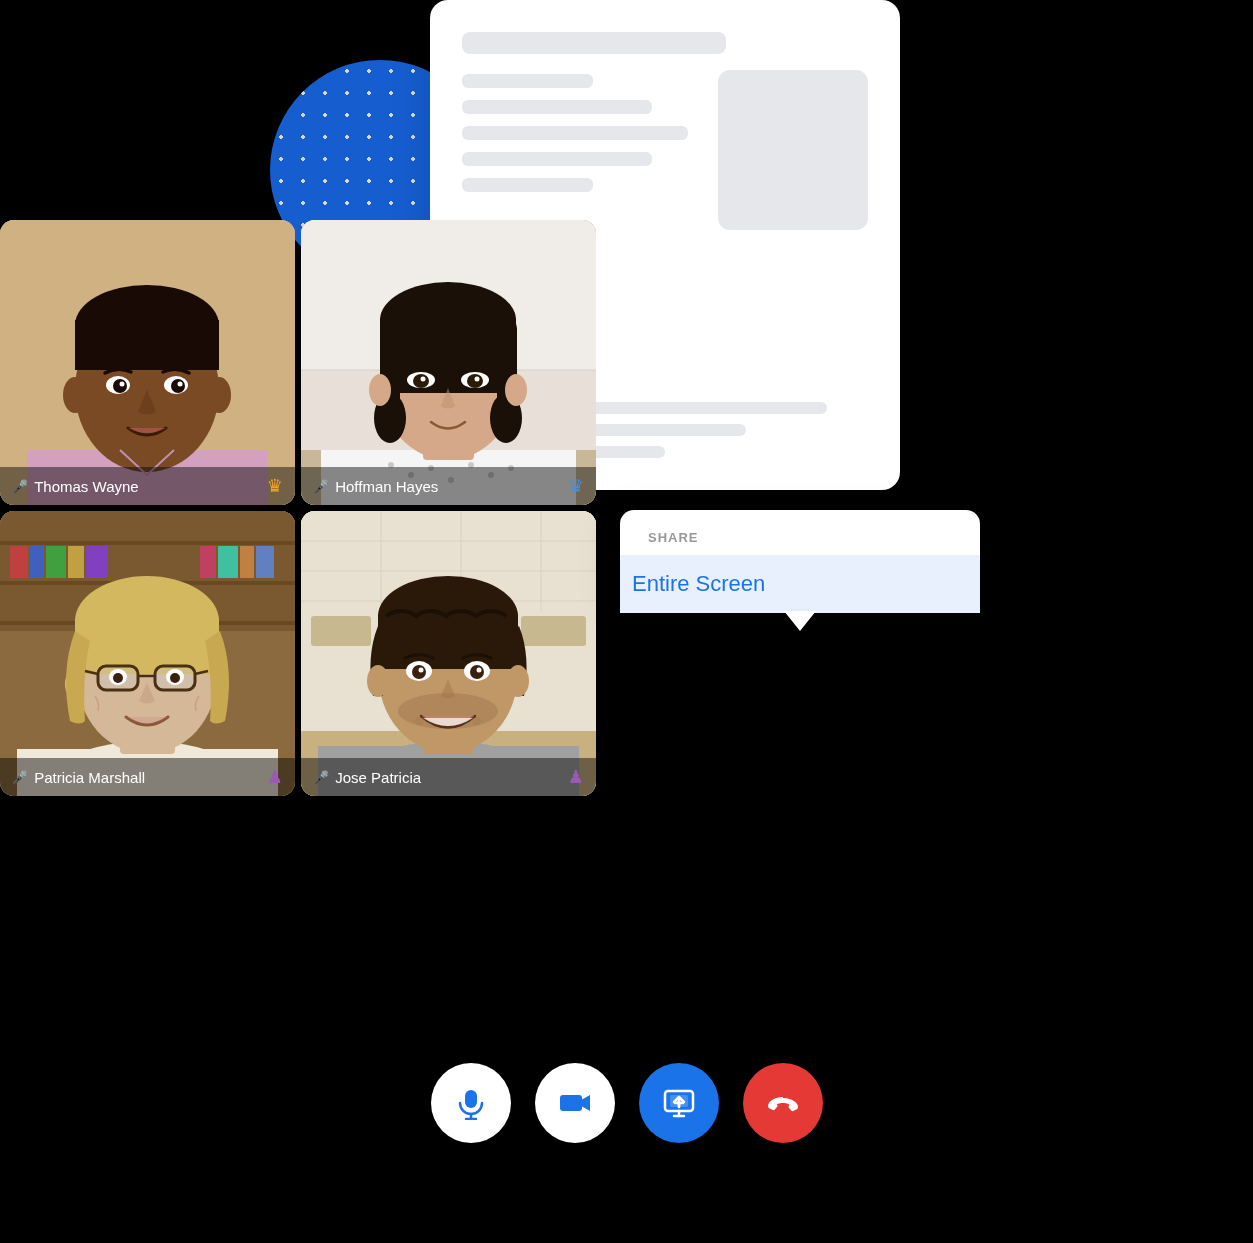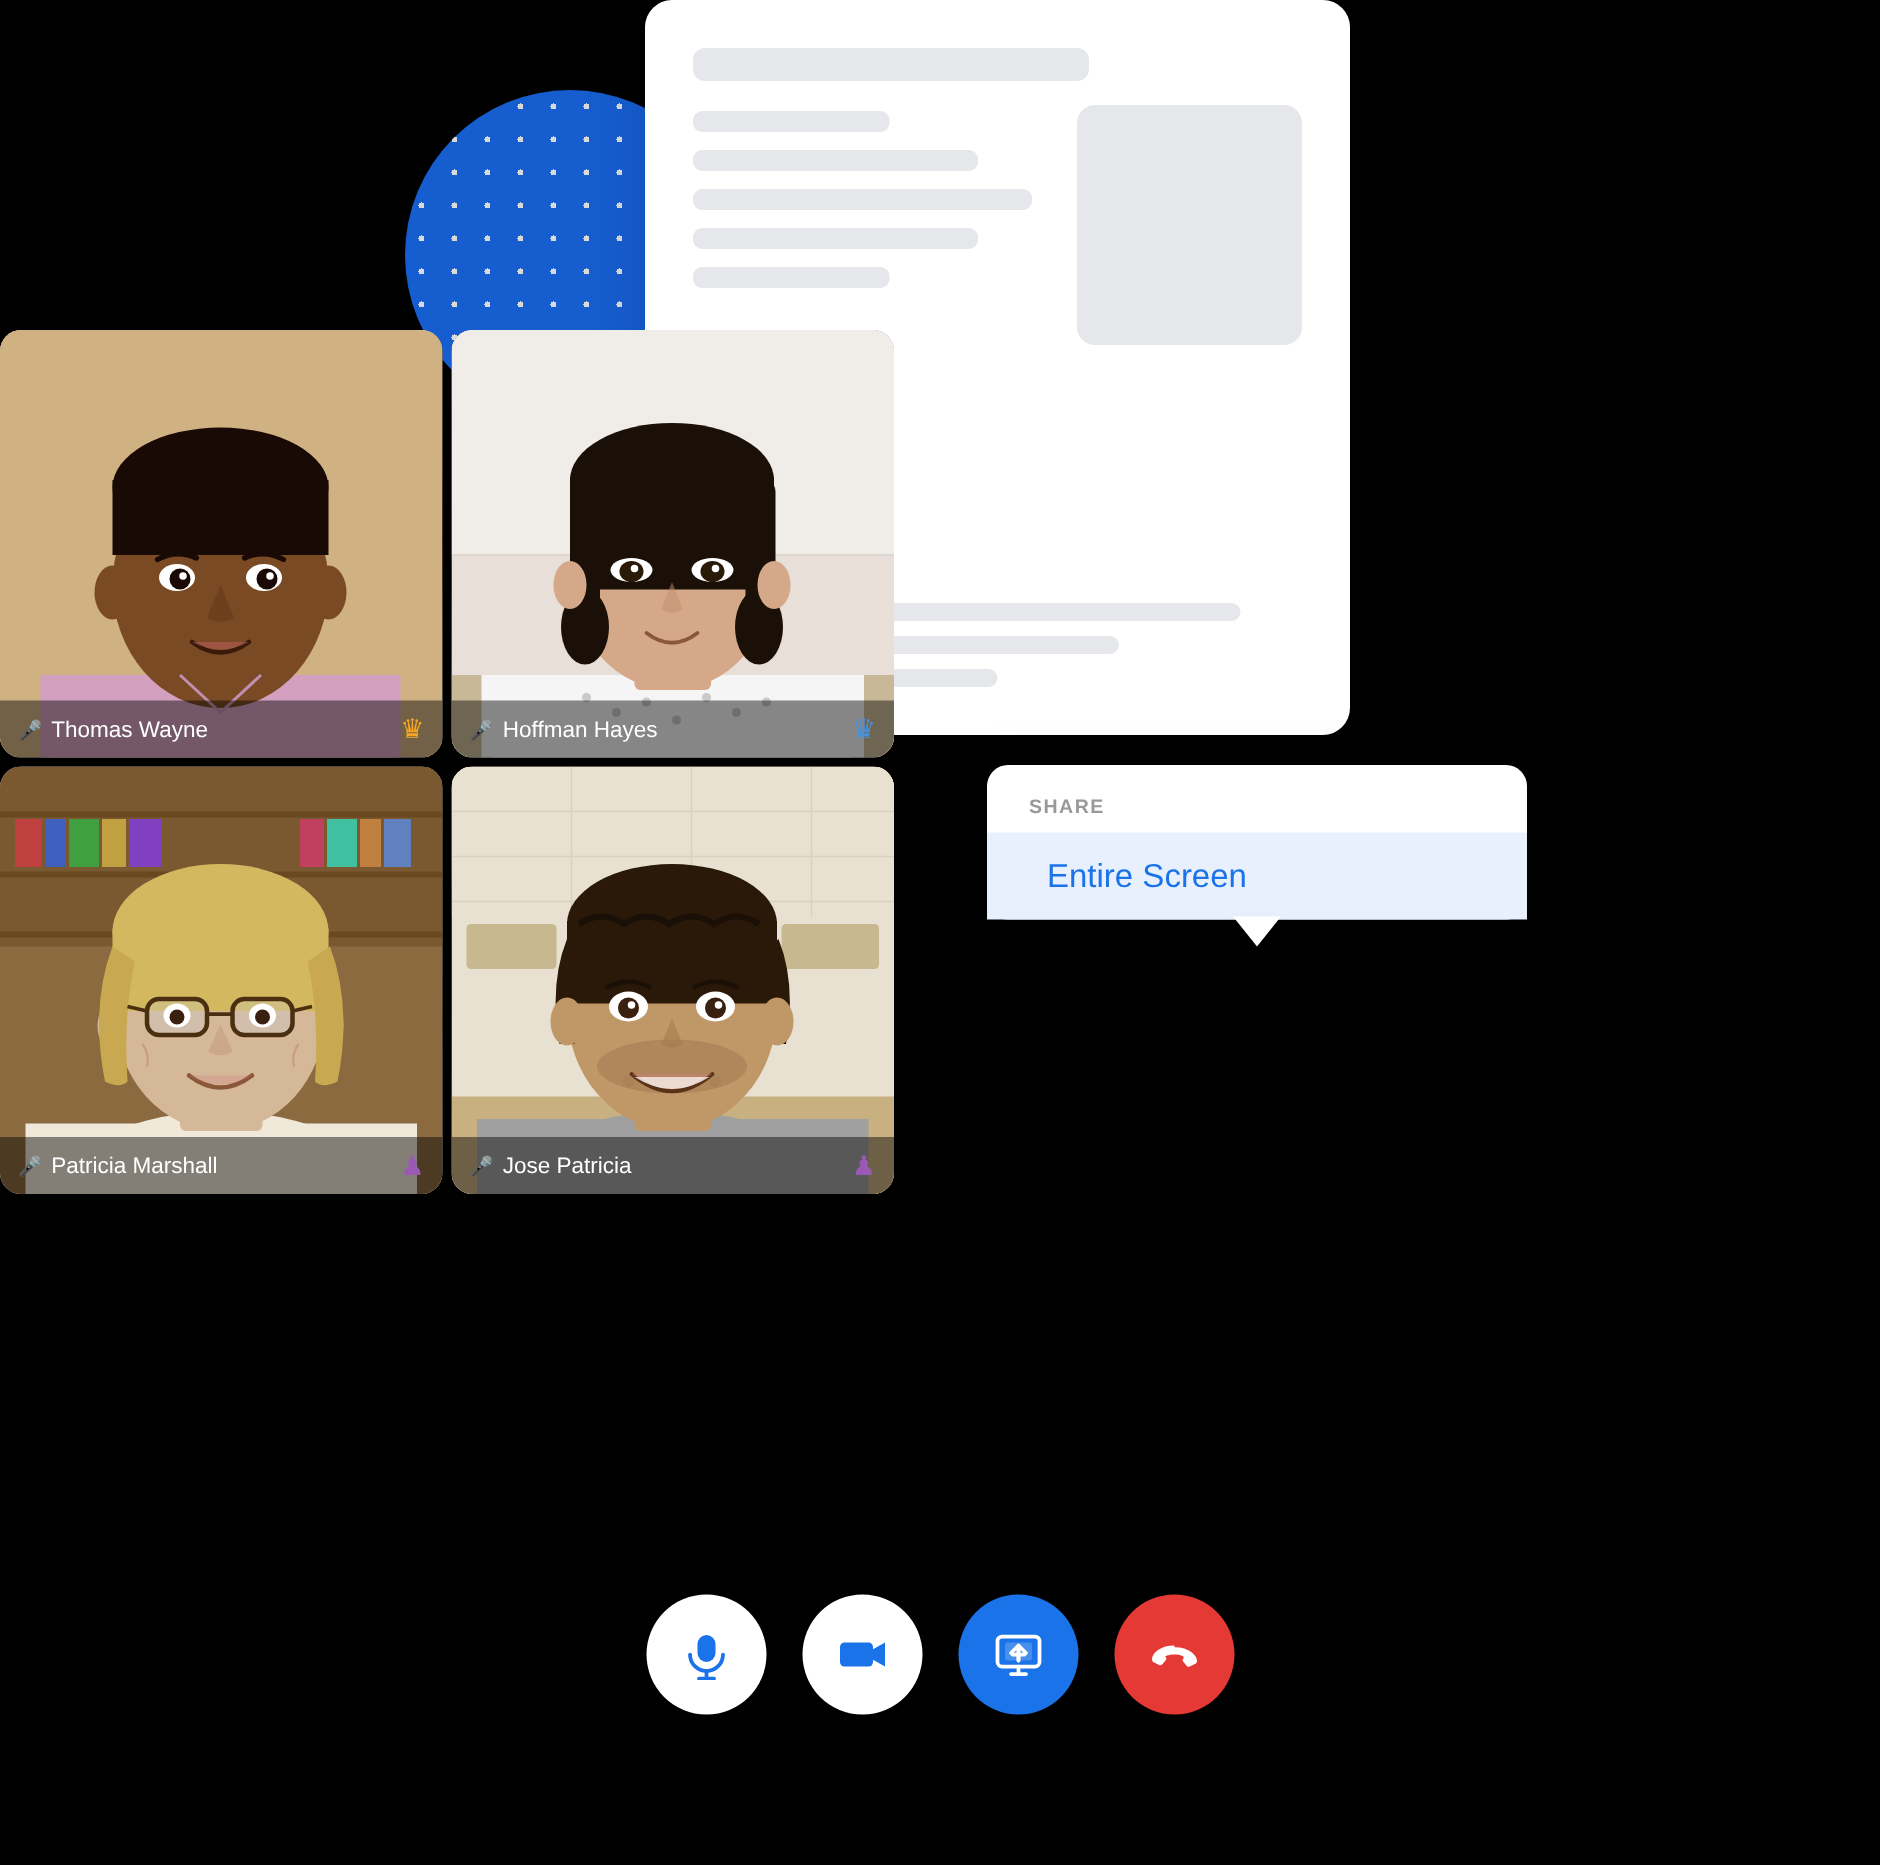--- a/index.html
+++ b/index.html
@@ -156,21 +156,21 @@
     }
 
     .crown-gold { color: #f5a623; }
     .crown-blue { color: #4a90d9; }
     .crown-purple { color: #9b59b6; }
 
     
     .share-popup {
       position: absolute;
       top: 510px;
-      left: 658px;
+      left: 620px;
       width: 360px;
       background: #fff;
       border-radius: 14px;
       box-shadow: 0 8px 40px rgba(0,0,0,0.18);
       padding: 0;
       overflow: visible;
     }
 
     .share-popup::after {
       content: '';
@@ -188,21 +188,21 @@
     .share-header {
       padding: 20px 28px 10px;
       font-size: 13px;
       font-weight: 600;
       color: #999;
       letter-spacing: 1px;
       text-transform: uppercase;
     }
 
     .share-item {
-      padding: 16px 40px;
+      padding: 16px 12px;
       font-size: 22px;
       font-weight: 500;
       cursor: pointer;
       border-radius: 0;
     }
 
     .share-item.active {
       background: #e8f0fe;
       color: #1a73e8;
     }

